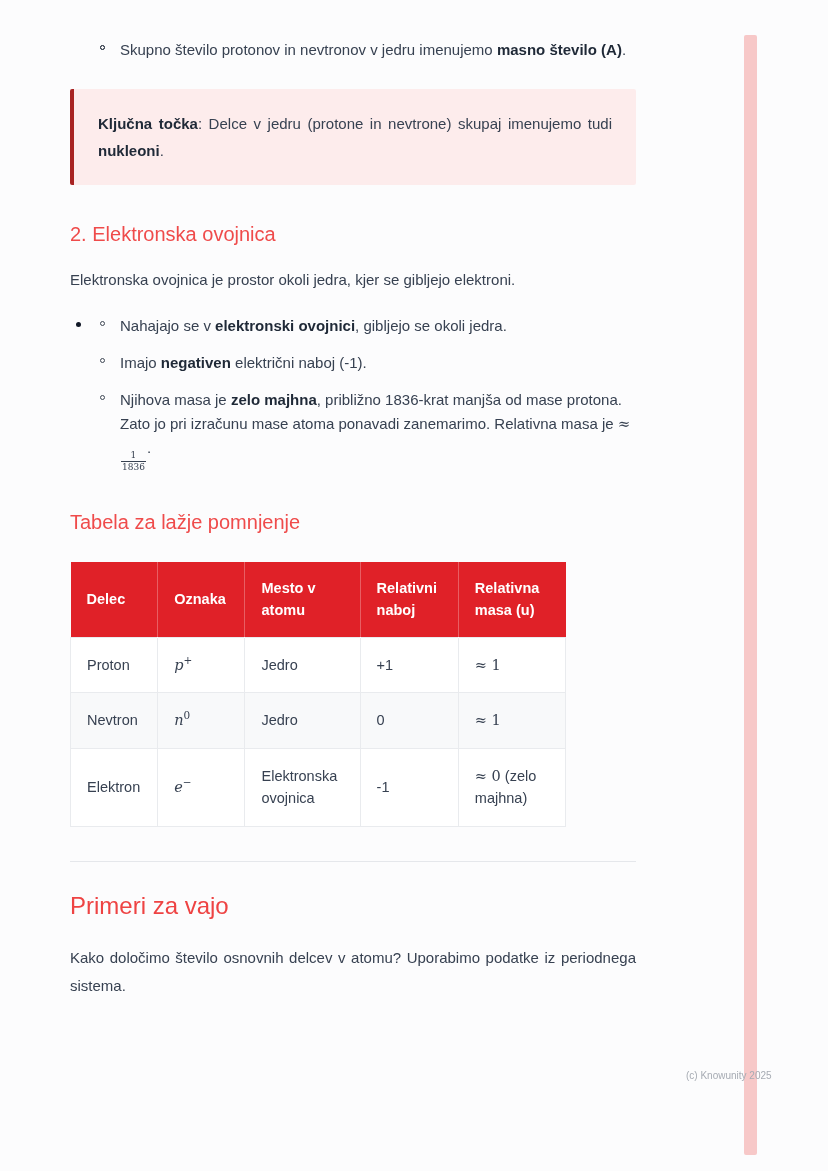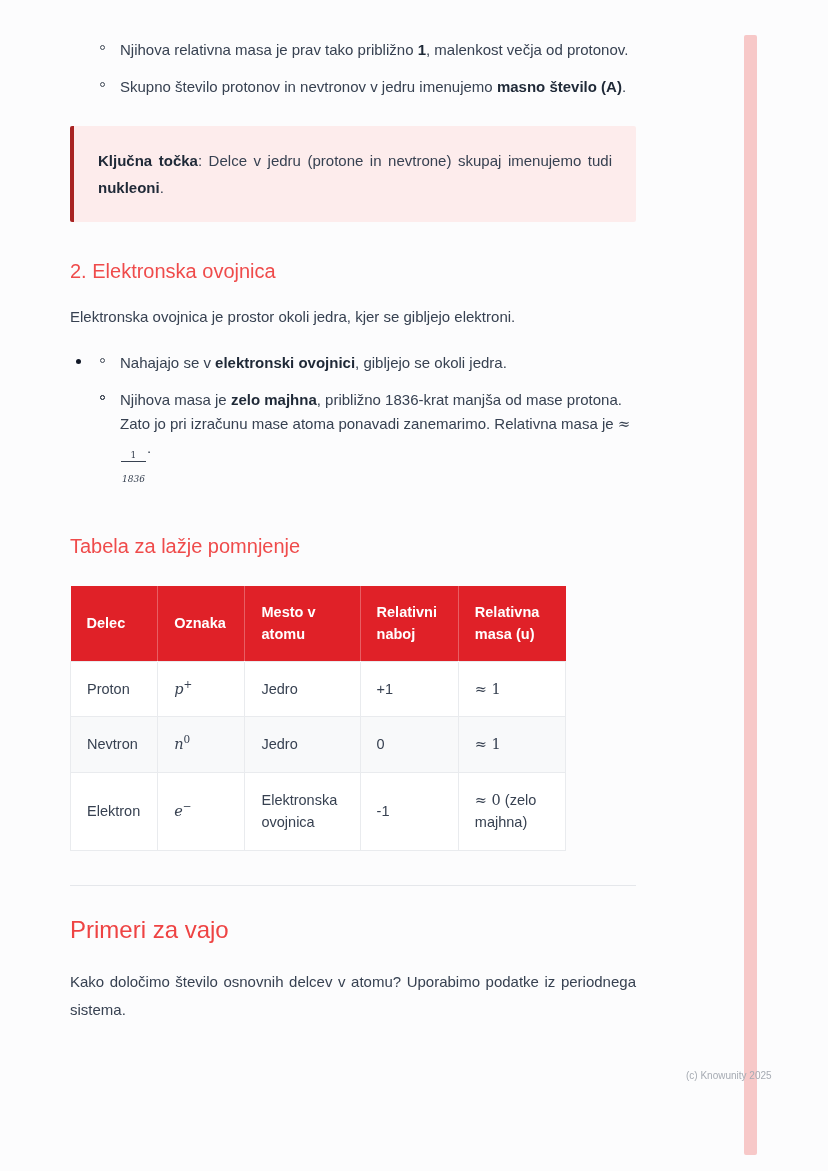--- a/index.html
+++ b/index.html
@@ -30,21 +30,21 @@
   p{margin:0;line-height:1.6;}
   .b{font-weight:700;color:var(--bold-text);}
   .mi{font-family:"DejaVu Serif","Liberation Serif",serif;font-style:italic;}
   .sr{font-family:"DejaVu Serif","Liberation Serif",serif;font-style:normal;}
   sup{font-size:0.72em;line-height:0;}
   .frac{
     display:inline-flex;flex-direction:column;align-items:center;
     vertical-align:-0.5em;font-family:"DejaVu Serif","Liberation Serif",serif;
     font-size:0.6em;line-height:1.25;margin:0 1px;
   }
-  .frac .fd{border-top:1px solid currentColor;padding:12px 1px;font-style:italic;}
+  .frac .fd{border-top:1px solid currentColor;padding:0 1px;}
 
   ul{list-style:none;margin:0;padding:0;}
   .top-list{margin:38px 0 0 30px;}
   .top-list>li,.sub-list>li{position:relative;padding-left:20px;margin-bottom:13px;line-height:1.6;}
   .bullet-circle{
     position:absolute;left:0;top:7px;width:5px;height:5px;
     border:1.5px solid #3f4754;border-radius:50%;
   }
   .bullet-disc{
     position:absolute;left:6px;top:8px;width:5px;height:5px;
@@ -87,21 +87,20 @@
 </head>
 <body>
 
 <div class="edge-stripe"></div>
 
 <div class="content">
 
   <ul class="top-list">
     <li>
       <span class="bullet-circle"></span>
-      <span><span>Njihova relativna masa je prav tako približno </span><span class="b">1</span><span>, malenkost večja od protonov.</span></span>
     </li>
     <li>
       <span class="bullet-circle"></span>
       <span><span>Skupno število protonov in nevtronov v jedru imenujemo </span><span class="b">masno število (A)</span><span>.</span></span>
     </li>
   </ul>
 
   <div class="callout">
     <p><span class="b">Ključna točka</span><span>: Delce v jedru (protone in nevtrone) skupaj imenujemo tudi </span><span class="b">nukleoni</span><span>.</span></p>
   </div>
@@ -113,20 +112,21 @@
   <ul class="main-list">
     <li>
       <span class="bullet-disc"></span>
       <ul class="sub-list">
         <li>
           <span class="bullet-circle"></span>
           <span><span>Nahajajo se v </span><span class="b">elektronski ovojnici</span><span>, gibljejo se okoli jedra.</span></span>
         </li>
         <li>
           <span class="bullet-circle"></span>
+          <span><span>Imajo </span><span class="b">negativen</span><span> električni naboj (-1).</span></span>
         </li>
         <li>
           <span class="bullet-circle"></span>
           <span><span>Njihova masa je </span><span class="b">zelo majhna</span><span>, približno 1836-krat manjša od mase protona. Zato jo pri izračunu mase atoma ponavadi zanemarimo. Relativna masa je </span><span class="sr">≈ </span><span class="frac">
                 <span class="fn">1</span>
                 <span class="fd">1836</span>
               </span><span>.</span></span>
         </li>
       </ul>
     </li>

